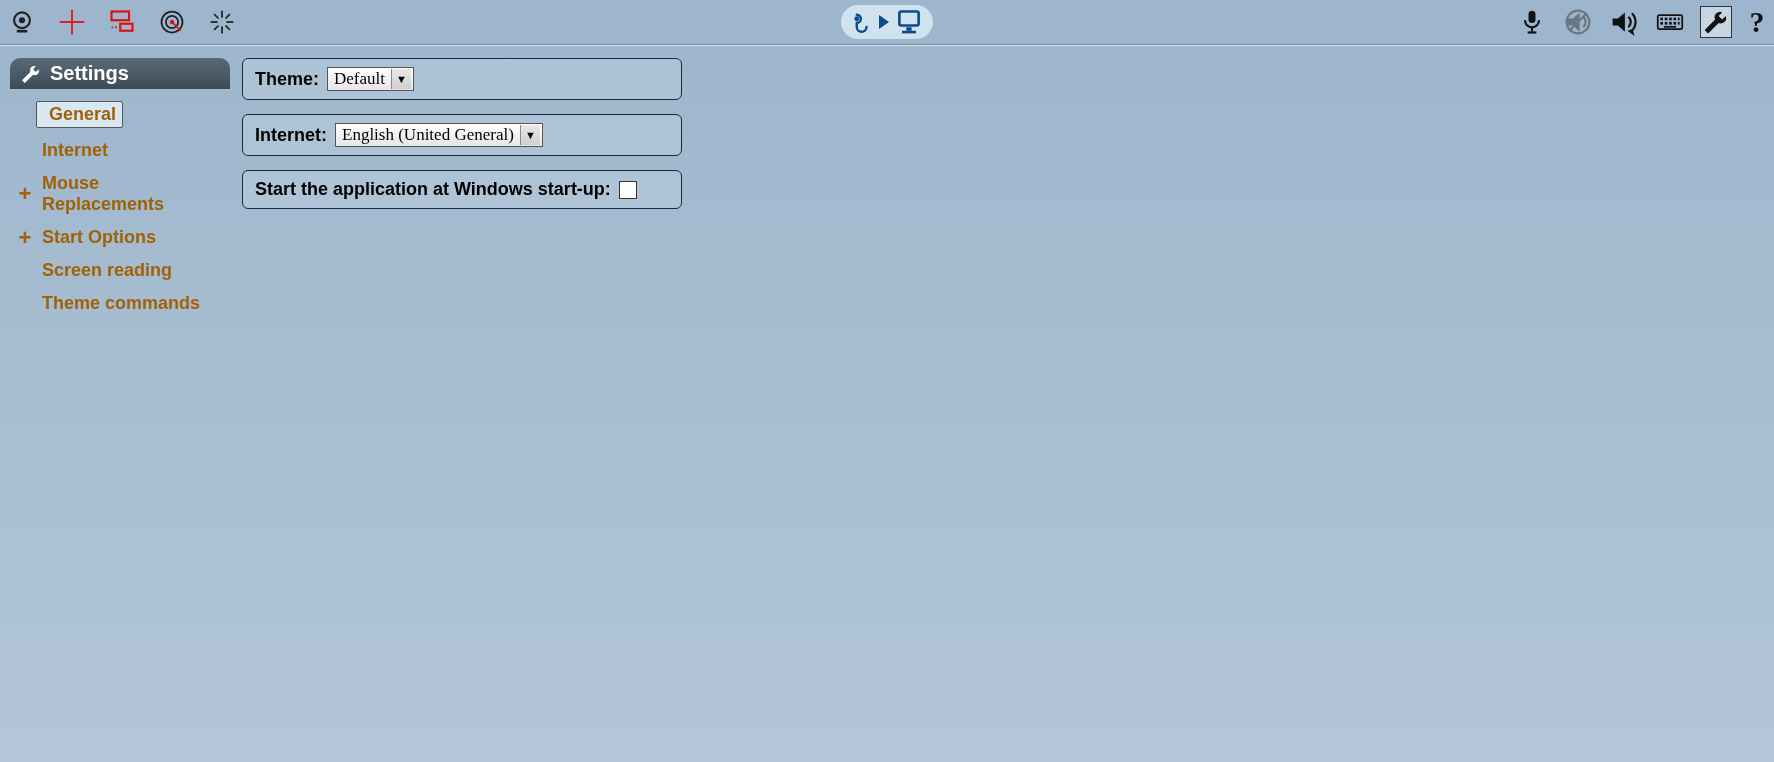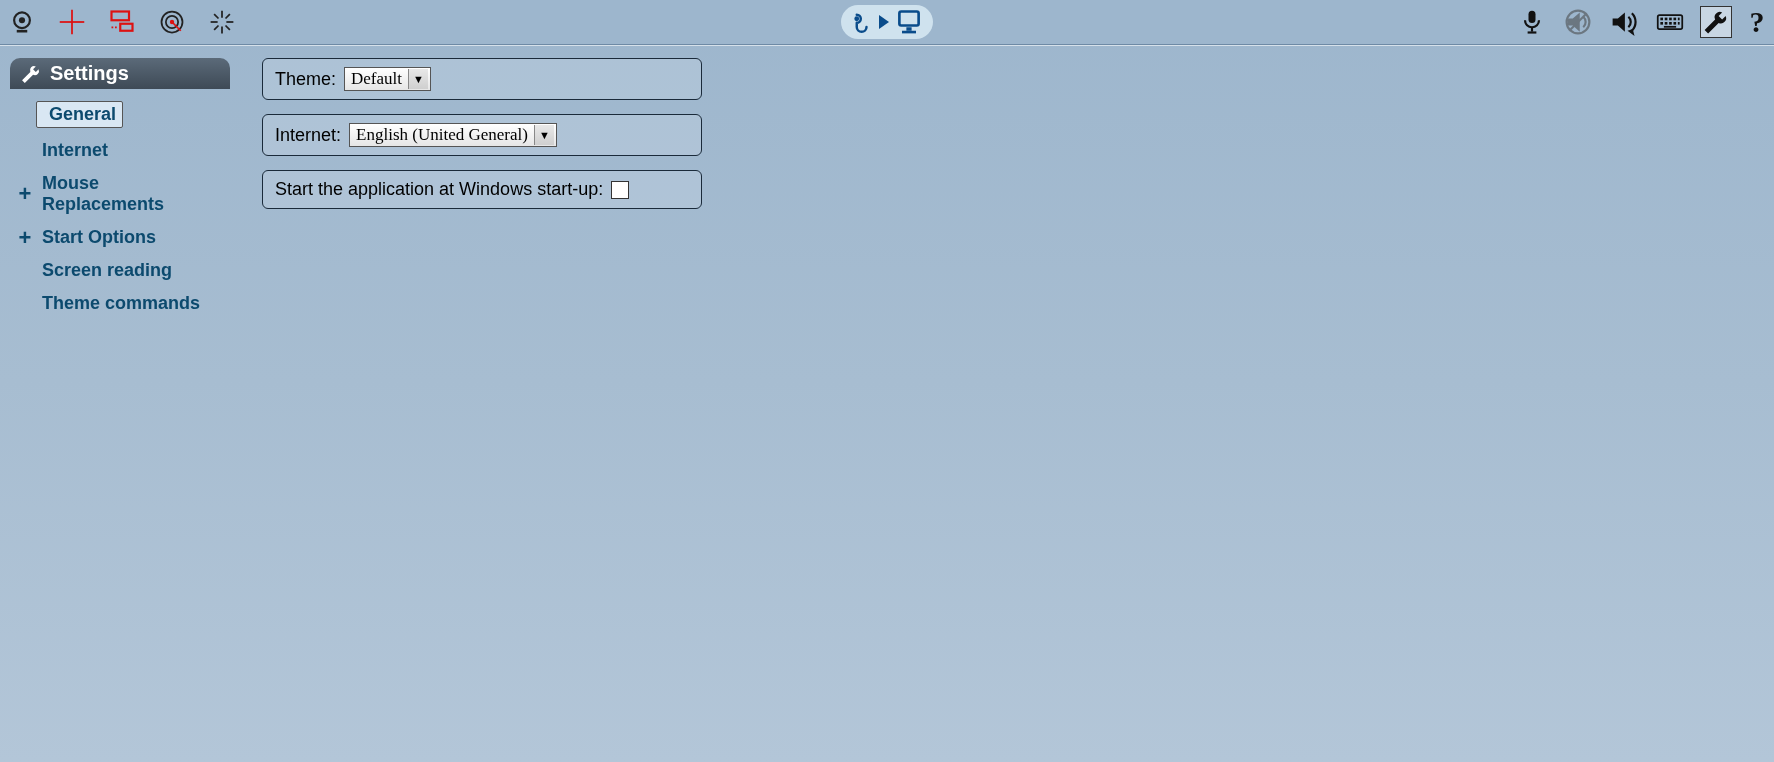--- a/index.html
+++ b/index.html
@@ -55,21 +55,21 @@
   .divider-line {
     height: 2px;
     background: #6e8aa5;
     border-bottom: 1px solid #d6e1ea;
     width: 100%;
   }
   .content {
     display: flex;
     height: calc(100% - 46px);
     padding: 12px 6px 6px 10px;
-    gap: 32px;
+    gap: 12px;
   }
   .sidebar {
     width: 220px;
     flex-shrink: 0;
   }
   .sidebar-header {
     background: linear-gradient(to bottom, #5b6a79 0%, #3e4a56 100%);
     color: #fff;
     border-radius: 10px 10px 0 0;
     padding: 4px 10px;
@@ -80,21 +80,21 @@
     gap: 8px;
   }
   .sidebar-header svg { width:22px; height:22px; }
   .sidebar-items { padding-top: 6px; }
   .sb-item {
     display: flex;
     align-items: center;
     padding: 6px 4px;
     font-size: 18px;
     font-weight: bold;
-    color: #0c4a6e;
+    color: #a16207;
     cursor: pointer;
   }
   .sb-expander {
     width: 22px;
     text-align: center;
     font-size: 22px;
     line-height: 18px;
     font-weight: bold;
     font-family: sans-serif;
   }
@@ -115,21 +115,21 @@
     border-radius: 6px;
     background: rgba(200,215,228,0.35);
     padding: 8px 12px;
     margin-bottom: 14px;
     display: flex;
     align-items: center;
     gap: 8px;
     width: 440px;
     font-size: 18px;
   }
-  .setting-label { font-weight: normal; }
+  .setting-label { font-weight: bold; }
   .select-wrap {
     display: inline-flex;
     align-items: center;
     border: 1px solid #555;
     background: linear-gradient(to bottom, #fff 0%, #e6e6e6 100%);
     padding: 1px 2px 1px 6px;
     font-family: Liberation Serif, serif;
     font-size: 17px;
     cursor: pointer;
   }

